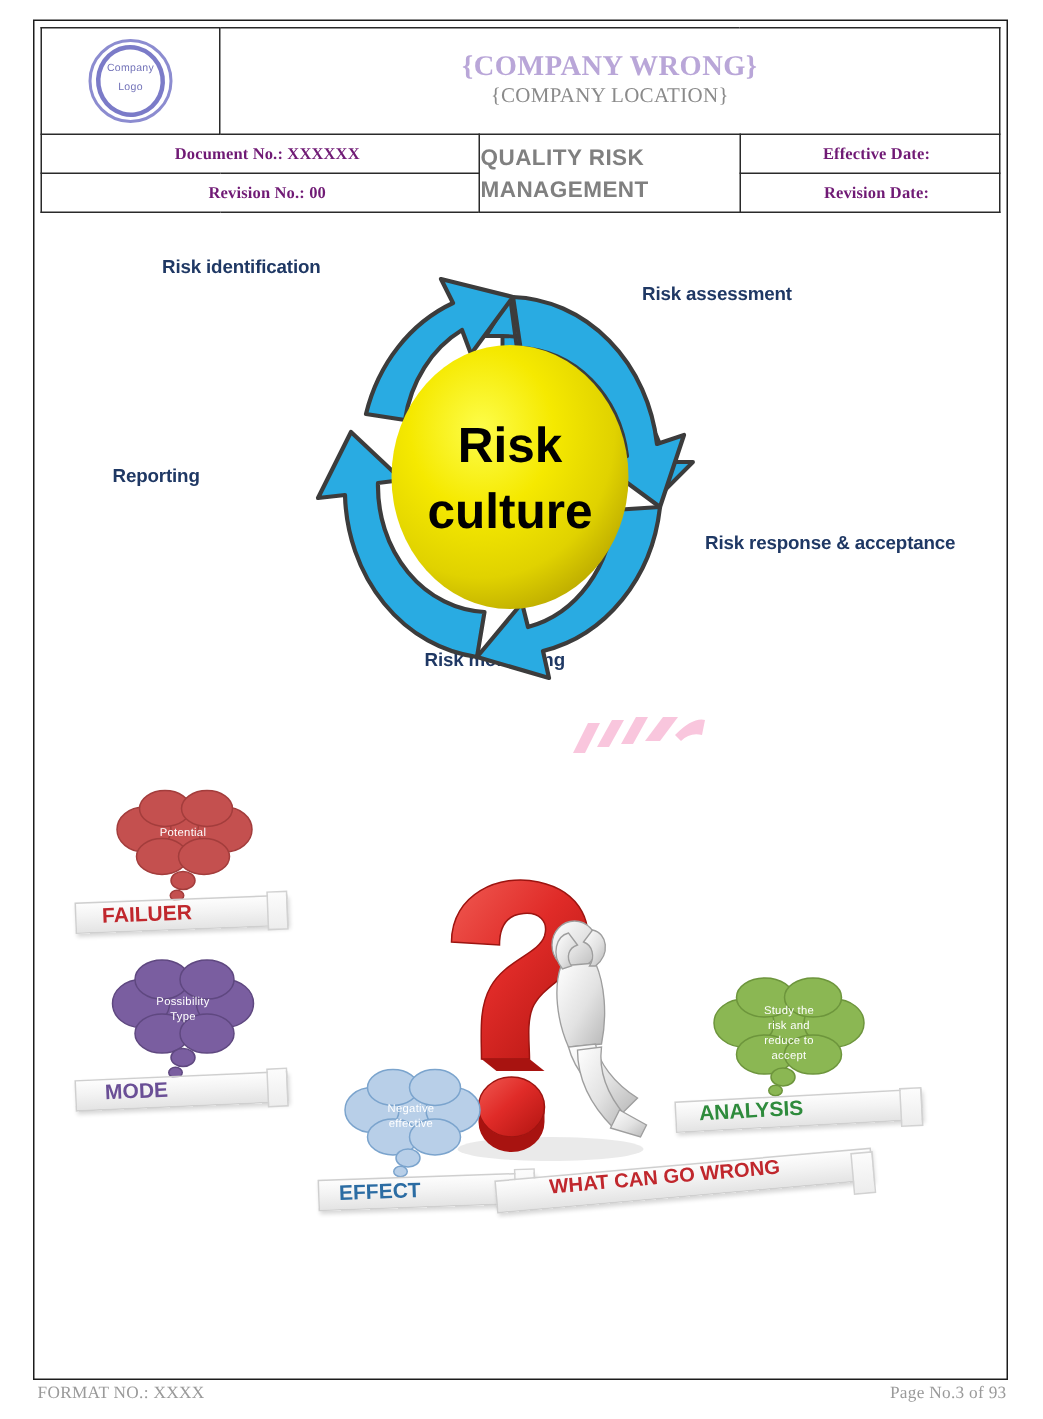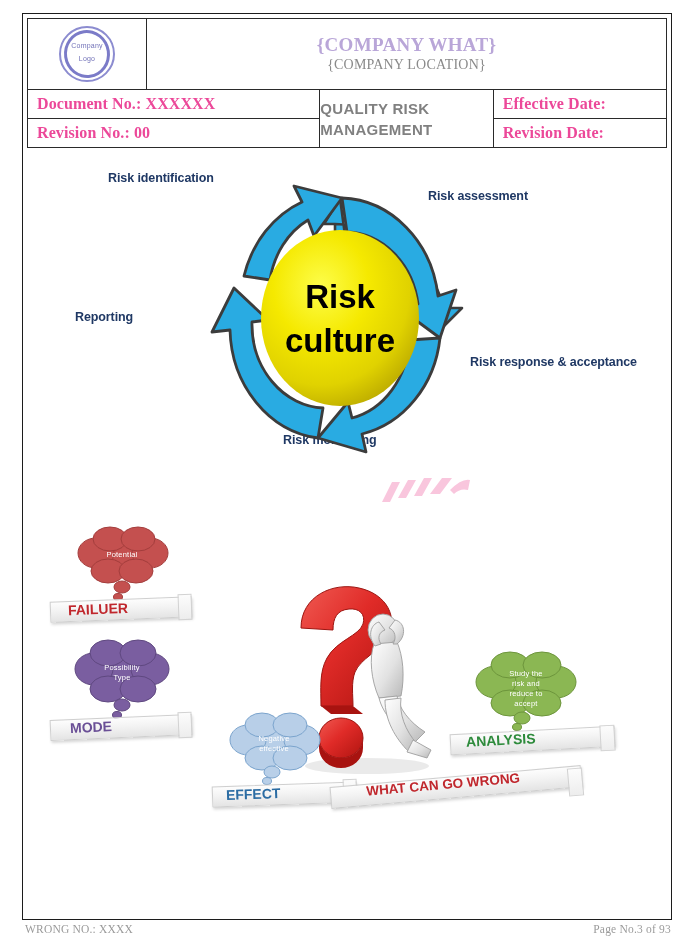--- a/index.html
+++ b/index.html
@@ -93,26 +93,27 @@
   .company-location {
     font-family: "Liberation Serif", serif;
     font-size: 14px;
     color: #8a8a8a;
     line-height: 18px;
     letter-spacing: 0.2px;
   }
 
   .cell-label {
     font-family: "Liberation Serif", serif;
-    font-size: 16px;
+    font-size: 11px;
     font-weight: bold;
-    color: #ec4899;
+    color: #701a75;
     padding: 5px 0 5px 9px;
     display: block;
     letter-spacing: 0.1px;
+    text-align: center;
   }
   .doc-cell { width: 285px; height: 25px; }
   .qrm-cell {
     width: 175px;
     text-align: left;
     font-family: Liberation Sans, sans-serif;
     font-size: 15px;
     font-weight: bold;
     color: #7d7d7d;
     line-height: 21px;
@@ -241,21 +242,21 @@
         <div class="logo-wrap">
           <div class="logo-ring-outer"></div>
           <div class="logo-ring-inner"></div>
           <div class="logo-text">
             <div>Company</div>
             <div>Logo</div>
           </div>
         </div>
       </td>
       <td class="title-cell" colspan="3">
-        <div class="company-name">{COMPANY WHAT}</div>
+        <div class="company-name">{COMPANY WRONG}</div>
         <div class="company-location">{COMPANY LOCATION}</div>
       </td>
     </tr>
     <tr>
       <td class="doc-cell" colspan="2">
         <span class="cell-label">Document No.: XXXXXX</span>
       </td>
       <td class="qrm-cell" rowspan="2">
         <div>QUALITY RISK</div>
         <div>MANAGEMENT</div>
@@ -479,17 +480,17 @@
 
     <div class="bubble-group" style="left:300px; top:292px; width:270px; height:50px;">
       <div class="banner" style="left:0px; top:14px; width:252px; height:22px; transform:rotate(-5deg);"></div>
       <div class="banner-end" style="left:238px; top:6px; width:15px; height:28px; transform:rotate(-5deg);"></div>
       <div class="banner-text" style="left:36px; top:15px; font-size:13.5px; color:#c0272d; transform:rotate(-5deg);">WHAT CAN GO WRONG</div>
     </div>
 
   </div>
 
   <div class="footer">
-    <div class="footer-left"><span>WRONG </span><span class="grammar-underline">NO.:</span><span> XXXX</span></div>
+    <div class="footer-left"><span>FORMAT </span><span class="grammar-underline">NO.:</span><span> XXXX</span></div>
     <div class="footer-right">Page No.3 of 93</div>
   </div>
 
 </div>
 
 </body></html>

